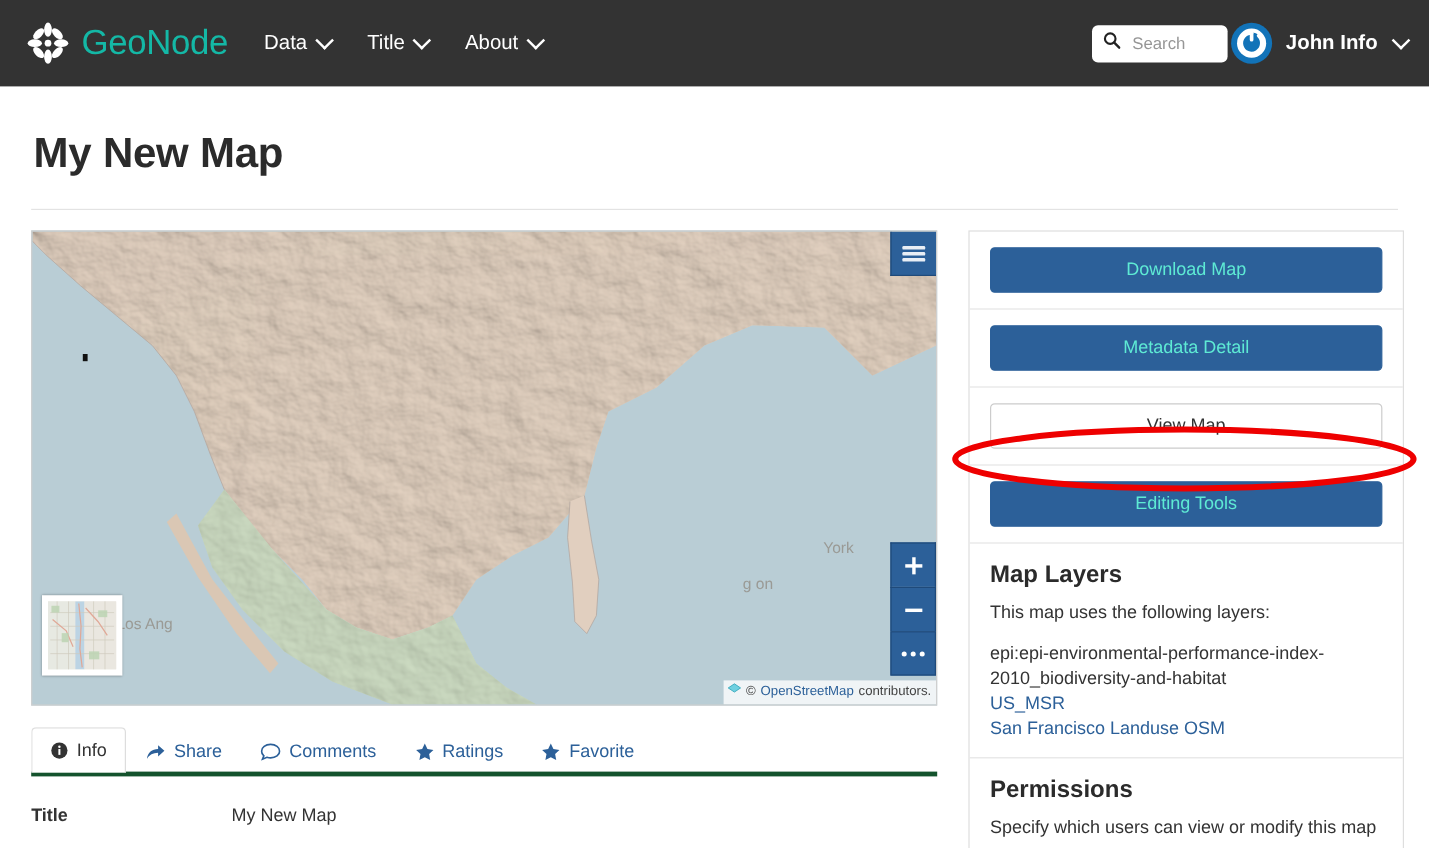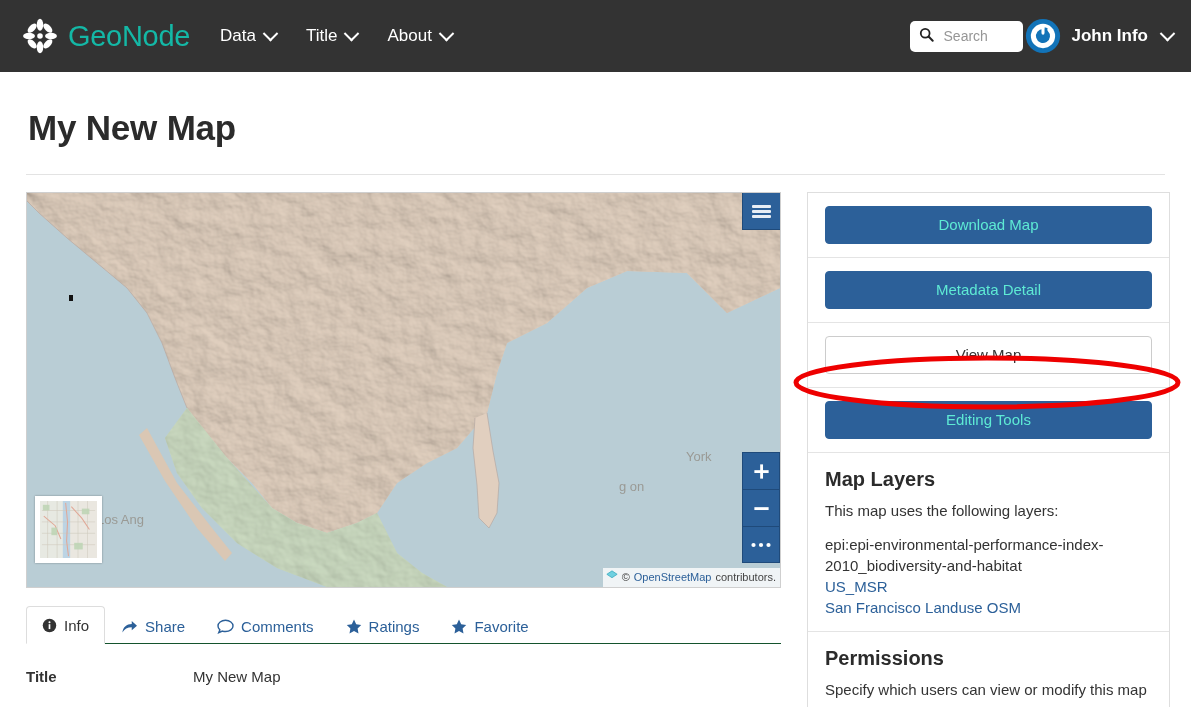--- a/index.html
+++ b/index.html
@@ -160,21 +160,21 @@
     padding: 2px 4px 2px 3px;
     display: flex; align-items: center; gap: 4px;
     line-height: 1.2;
   }
   .attribution a { color: #2c6099; text-decoration: none; text-align: right; }
 
   
   .tabs {
     display: flex;
     align-items: flex-end;
-    border-bottom: 1px solid #14532d;
+    border-bottom: 4px solid #14532d;
     margin-top: 18px;
     padding-left: 0;
   }
   .tab {
     display: flex; align-items: center; gap: 7px;
     padding: 10px 15px 9px 15px;
     font-size: 15px;
     color: #2c6099;
     cursor: pointer;
     border: 1px solid transparent;

